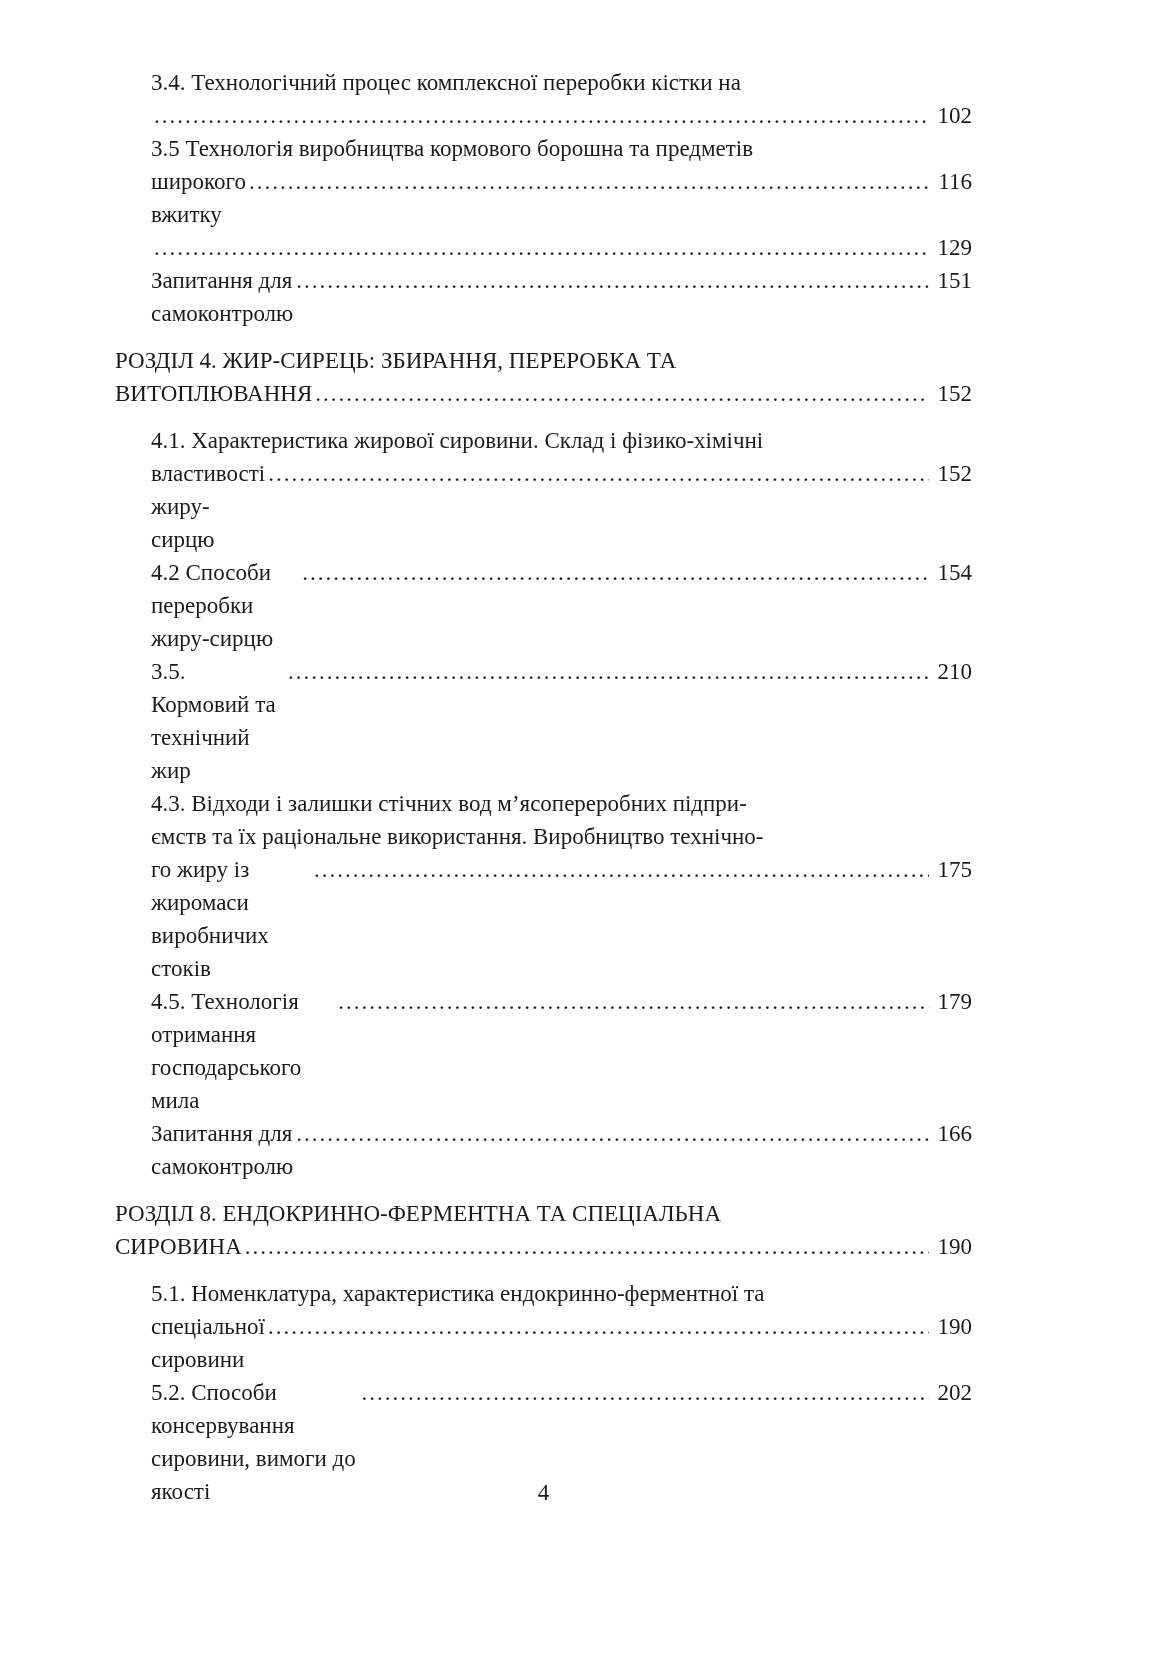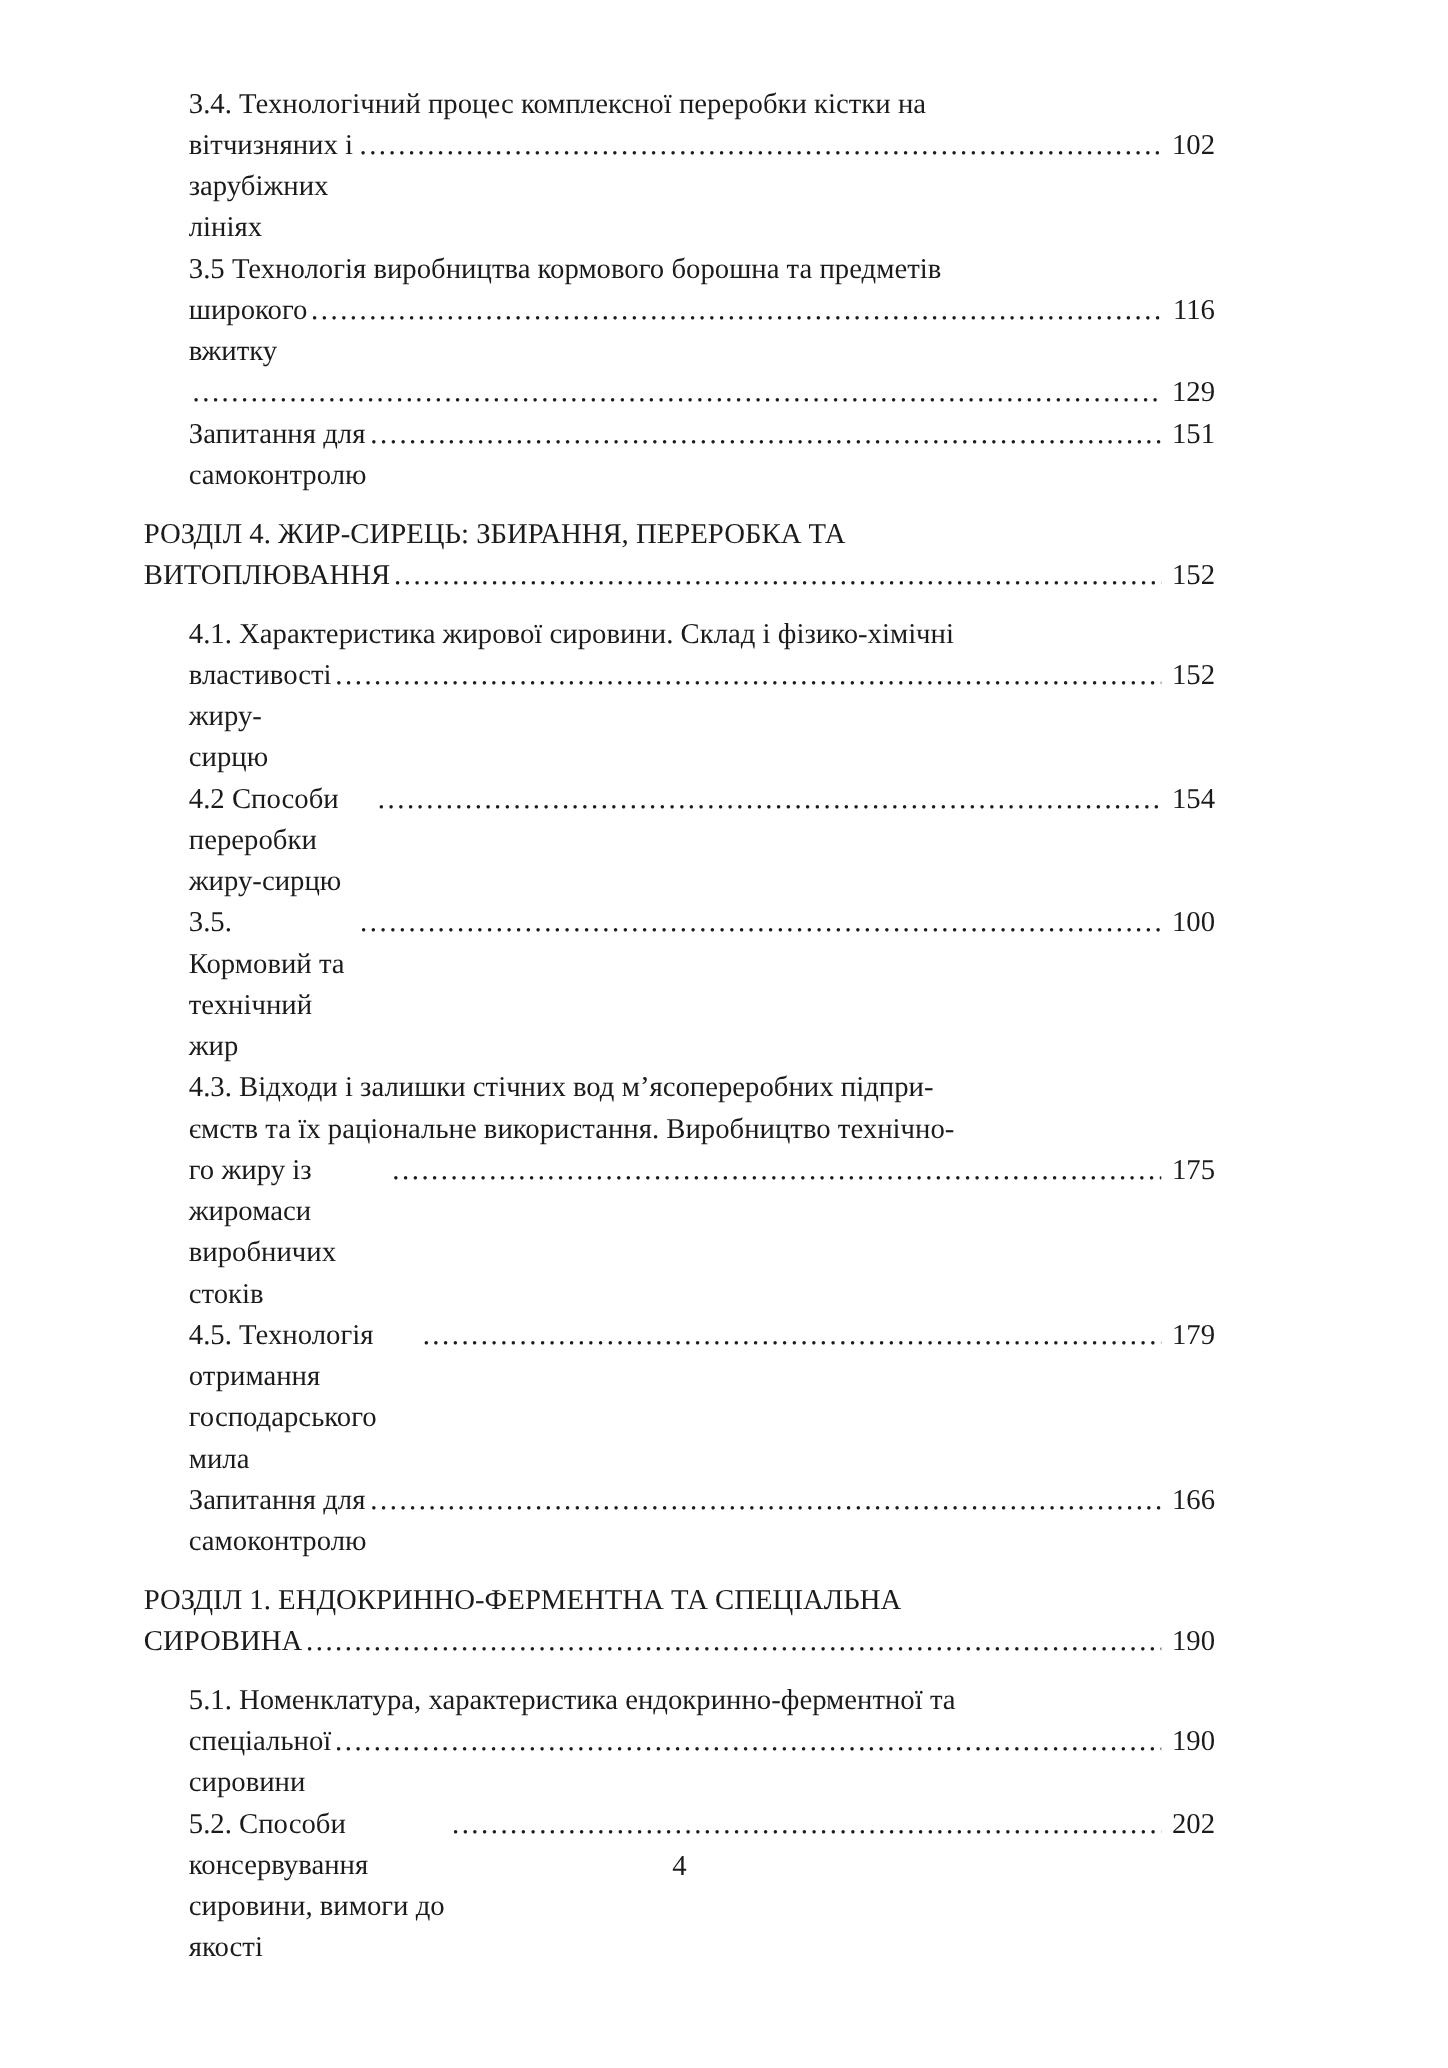--- a/index.html
+++ b/index.html
@@ -77,21 +77,20 @@
   }
 </style>
 </head>
 <body>
 
 <div class="page">
   <main class="toc" id="toc-list">
       <div class="entry section">
         <div class="line"><span class="text">3.4. Технологічний процес комплексної переробки кістки на</span></div>
         <div class="line leader">
-          <span class="text">вітчизняних і зарубіжних лініях</span>
           <span class="dots"></span>
           <span class="page-num">102</span>
         </div>
       </div>
       <div class="entry section">
         <div class="line"><span class="text">3.5 Технологія виробництва кормового борошна та предметів</span></div>
         <div class="line leader">
           <span class="text">широкого вжитку</span>
           <span class="dots"></span>
           <span class="page-num">116</span>
@@ -130,21 +129,21 @@
         <div class="line leader">
           <span class="text">4.2 Способи переробки жиру-сирцю </span>
           <span class="dots"></span>
           <span class="page-num">154</span>
         </div>
       </div>
       <div class="entry section">
         <div class="line leader">
           <span class="text">3.5. Кормовий та технічний жир </span>
           <span class="dots"></span>
-          <span class="page-num">100</span>
+          <span class="page-num">210</span>
         </div>
       </div>
       <div class="entry section">
         <div class="line"><span class="text">4.3. Відходи і залишки стічних вод м’ясопереробних підпри-</span></div>
         <div class="line"><span class="text">ємств та їх раціональне використання. Виробництво технічно-</span></div>
         <div class="line leader">
           <span class="text">го жиру із жиромаси виробничих стоків</span>
           <span class="dots"></span>
           <span class="page-num">175</span>
         </div>
@@ -157,21 +156,21 @@
         </div>
       </div>
       <div class="entry section">
         <div class="line leader">
           <span class="text">Запитання для самоконтролю</span>
           <span class="dots"></span>
           <span class="page-num">166</span>
         </div>
       </div>
       <div class="entry chapter">
-        <div class="line"><span class="text">РОЗДІЛ 1. ЕНДОКРИННО-ФЕРМЕНТНА ТА СПЕЦІАЛЬНА</span></div>
+        <div class="line"><span class="text">РОЗДІЛ 8. ЕНДОКРИННО-ФЕРМЕНТНА ТА СПЕЦІАЛЬНА</span></div>
         <div class="line leader">
           <span class="text">СИРОВИНА </span>
           <span class="dots"></span>
           <span class="page-num">190</span>
         </div>
       </div>
       <div class="entry section">
         <div class="line"><span class="text">5.1. Номенклатура, характеристика ендокринно-ферментної та</span></div>
         <div class="line leader">
           <span class="text">спеціальної сировини</span>

